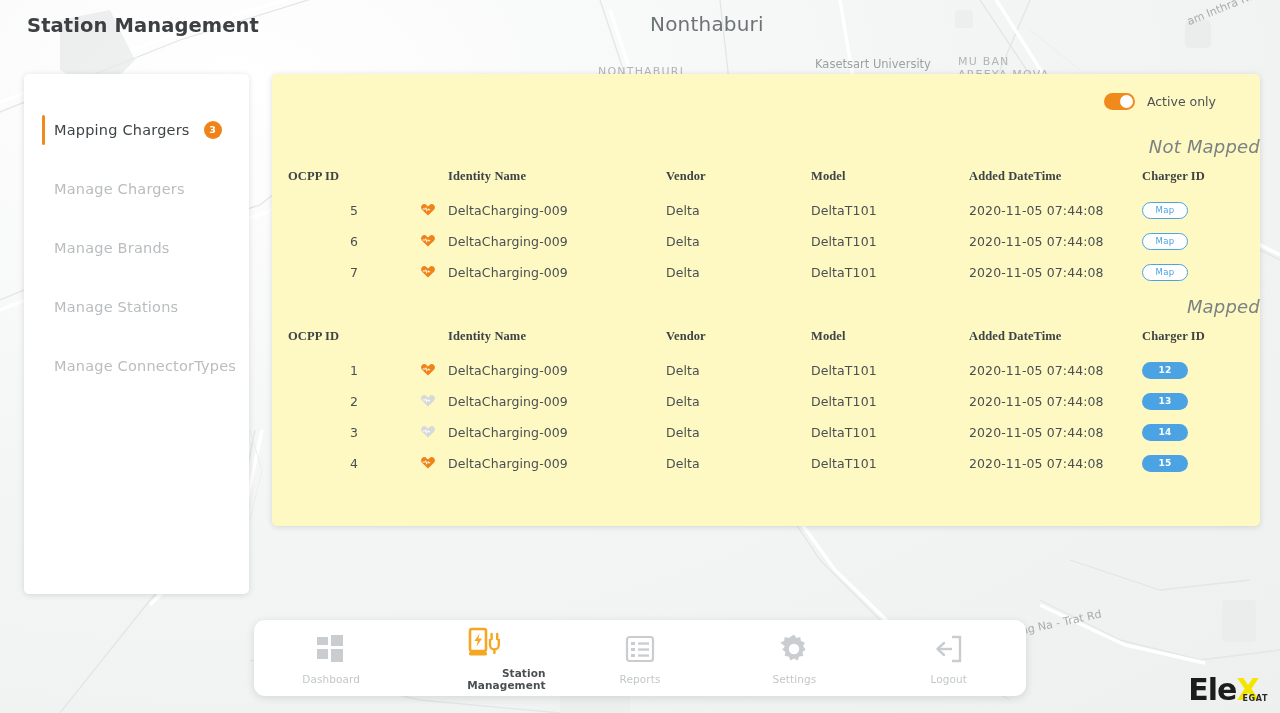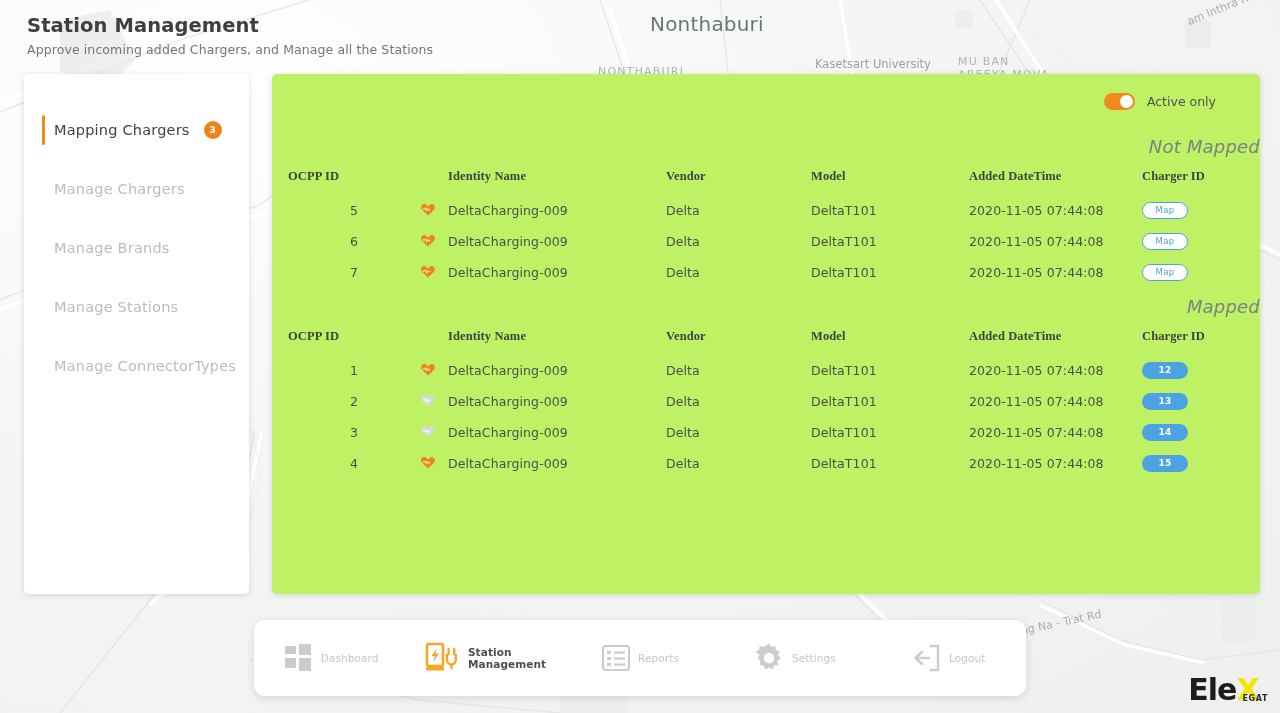--- a/index.html
+++ b/index.html
@@ -73,22 +73,22 @@
     margin-left: 14px;
     width: 18px; height: 18px; border-radius: 50%;
     background: #ef8318; color: #fff;
     font-size: 9.5px; font-weight: bold;
     display: flex; align-items: center; justify-content: center;
   }
 
   
   #content-card {
     position: absolute; left: 272px; top: 74px;
-    width: 988px; height: 520px;
-    background: #bef264;
+    width: 988px; height: 452px;
+    background: #fef9c3;
     border-radius: 5px;
     box-shadow: 0 1px 6px rgba(0,0,0,.13);
   }
 
   
   #toggle-row {
     position: absolute; right: 44px; top: 19px;
     display: flex; align-items: center; gap: 12px;
   }
   .switch {
@@ -156,22 +156,22 @@
   
   #bottom-nav {
     position: absolute; left: 254px; top: 620px;
     width: 772px; height: 76px;
     background: #fff; border-radius: 11px;
     box-shadow: 0 2px 9px rgba(0,0,0,.12);
     display: flex; align-items: center; justify-content: space-around;
   }
   .bn-item {
     width: 120px; height: 72px;
-    display: flex; flex-direction: row; align-items: center; justify-content: center;
-    gap: 7px; cursor: pointer;
+    display: flex; flex-direction: column; align-items: center; justify-content: center;
+    gap: 7px; cursor: pointer; text-align: right;
   }
   .bn-label { font-size: 10.5px; color: #c3c7c9; letter-spacing: .1px; }
   .bn-item.active .bn-label { color: #4a4f52; font-weight: bold; }
   .bn-icon { height: 34px; display: flex; align-items: center; justify-content: center; }
 
   
   #brand-logo {
     position: absolute; right: 12px; bottom: 8px;
     display: flex; align-items: flex-end;
   }
@@ -233,21 +233,20 @@
   <div class="map-label ml-poi" style="left:815px;top:57px;">Kasetsart University</div>
   <div class="map-label ml-area" style="left:598px;top:65px;">NONTHABURI</div>
   <div class="map-label ml-area" style="left:958px;top:55px;">MU BAN</div>
   <div class="map-label ml-area" style="left:958px;top:68px;">AREEYA MOVA</div>
   <div class="map-label ml-road" style="left:1185px;top:2px;transform:rotate(-22deg);">am Inthra Rd</div>
   <div class="map-label ml-road" style="left:1020px;top:616px;transform:rotate(-12deg);">ng Na - Trat Rd</div>
 </div>
 
 <div id="page-header">
   <div id="page-title">Station Management</div>
-  <div id="page-subtitle">Approve incoming added Chargers, and Manage all the Stations</div>
 </div>
 
 <div id="sidebar-card">
     <div class="nav-item active">
       <div class="nav-bar"></div>
       <span class="nav-label">Mapping Chargers</span>
       <span class="nav-badge">3</span>
     </div>
     <div class="nav-item">
       <span class="nav-label">Manage Chargers</span>

